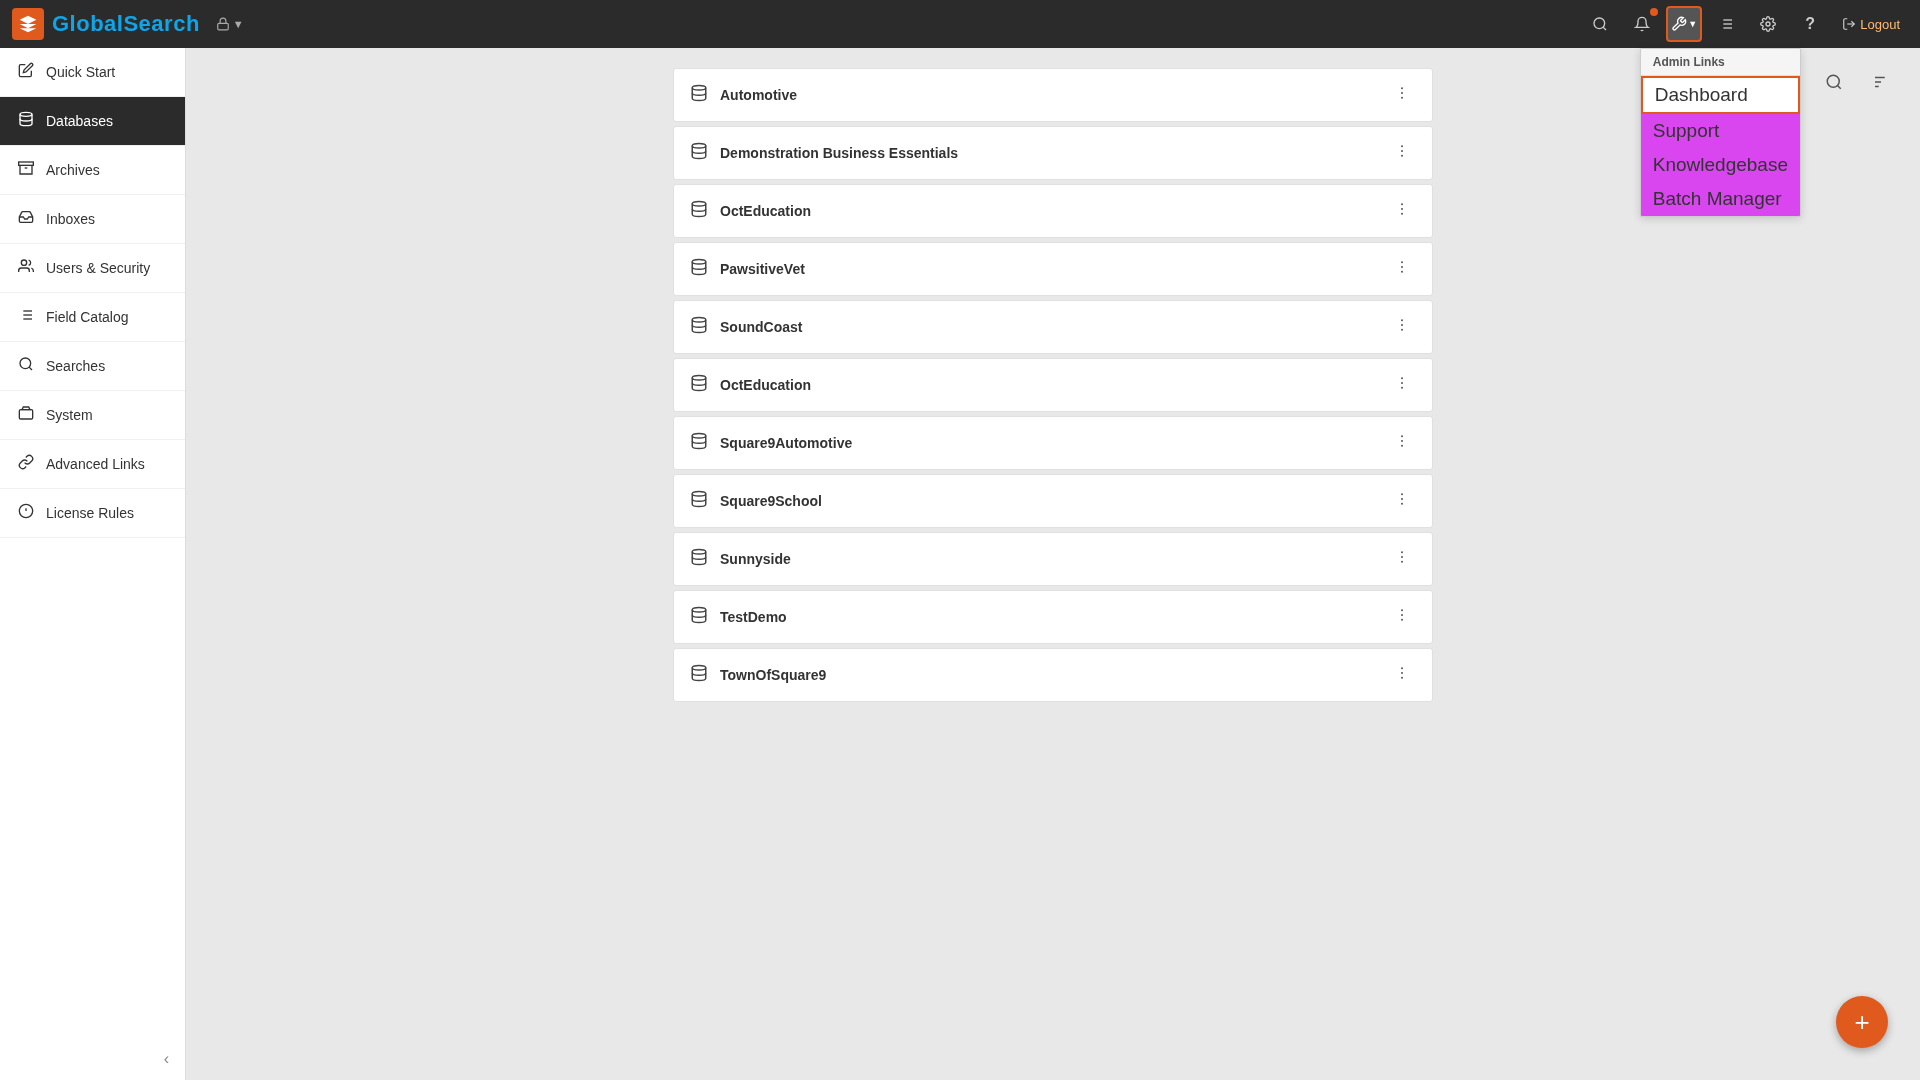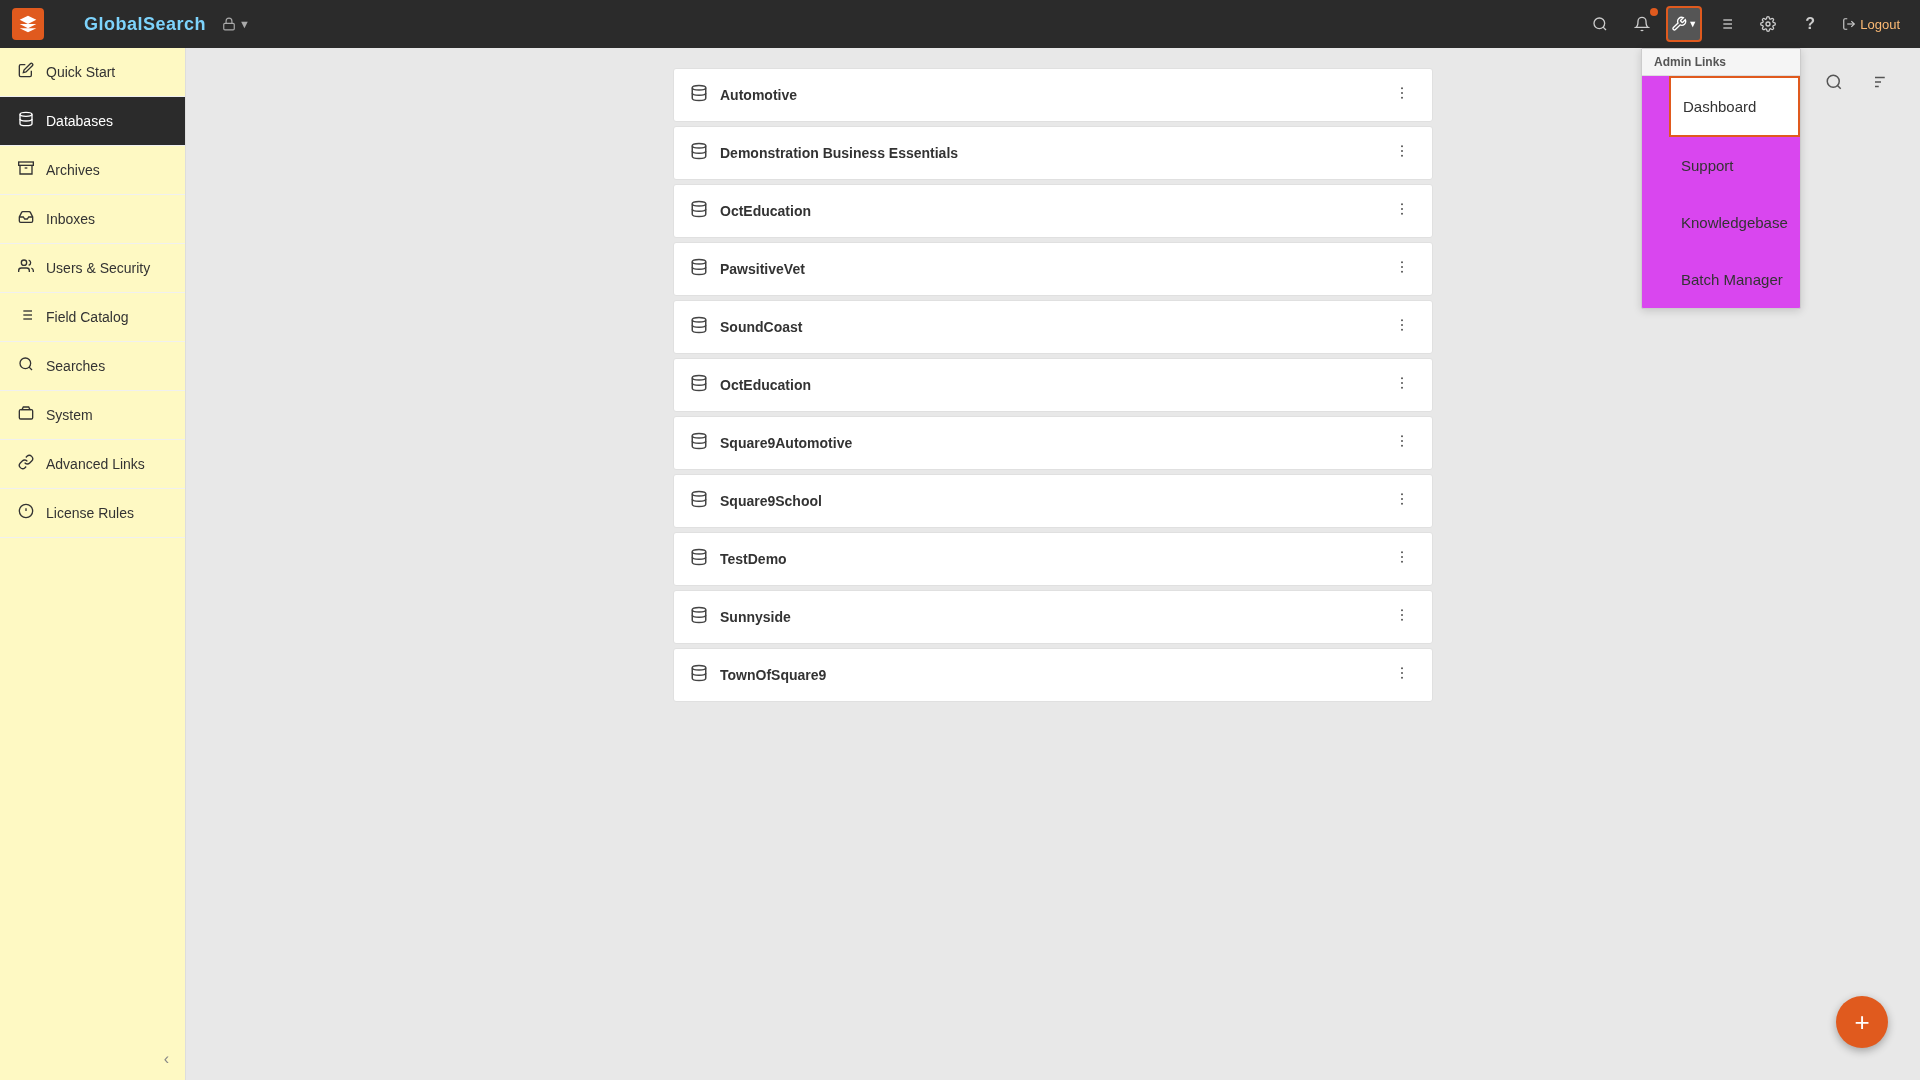--- a/index.html
+++ b/index.html
@@ -23,25 +23,24 @@
       gap: 8px;
     }
     .logo-icon {
       width: 32px; height: 32px;
       background: #e05a1e;
       border-radius: 4px;
       display: flex; align-items: center; justify-content: center;
     }
     .logo-icon svg { width: 20px; height: 20px; }
     .logo-text {
-      color: #7dd3fc;
-      font-size: 18px;
+      color: #0ea5e9;
+      font-size: 22px;
       font-weight: 600;
       letter-spacing: 0.5px;
-      margin-left: 32px;
     }
     .lock-btn {
       background: none;
       border: none;
       color: #aaa;
       cursor: pointer;
       display: flex; align-items: center; gap: 3px;
       font-size: 14px;
       margin-left: 8px;
     }
@@ -88,42 +87,41 @@
     }
     .admin-dropdown-header {
       background: #f5f5f5;
       padding: 6px 12px;
       font-size: 12px;
       font-weight: 600;
       color: #555;
       border-bottom: 1px solid #ddd;
     }
     .admin-dropdown-item {
-      padding: 20px 12px;
-      font-size: 15px;
+      padding: 6px 12px;
+      font-size: 19px;
       color: #333;
       cursor: pointer;
-      margin-left: 27px;
     }
     .admin-dropdown-item.highlighted {
       background: #fff;
       border: 2px solid #e05a1e;
     }
 
     
     .layout {
       display: flex;
       flex: 1;
       overflow: hidden;
     }
 
     
     .sidebar {
       width: 186px;
-      background: #fef9c3;
+      background: #ffffff;
       border-right: 1px solid #ddd;
       display: flex;
       flex-direction: column;
       flex-shrink: 0;
       overflow-y: auto;
     }
     .sidebar-item {
       display: flex;
       align-items: center;
       gap: 10px;
@@ -571,40 +569,40 @@
   </div>
         <div class="db-item">
     <div class="db-item-left">
       <span class="db-icon">
         <svg width="18" height="18" viewBox="0 0 24 24" fill="none" stroke="#444" stroke-width="2">
           <ellipse cx="12" cy="5" rx="9" ry="3"></ellipse>
           <path d="M21 12c0 1.66-4 3-9 3s-9-1.34-9-3"></path>
           <path d="M3 5v14c0 1.66 4 3 9 3s9-1.34 9-3V5"></path>
         </svg>
       </span>
+      <span class="db-name">Sunnyside</span>
+    </div>
+    <button class="db-menu-btn" title="More options">
+      <svg width="16" height="16" viewBox="0 0 24 24" fill="#555">
+              <circle cx="12" cy="5" r="1.5"></circle>
+              <circle cx="12" cy="12" r="1.5"></circle>
+              <circle cx="12" cy="19" r="1.5"></circle>
+            </svg>
+    </button>
+  </div>
+        <div class="db-item">
+    <div class="db-item-left">
+      <span class="db-icon">
+        <svg width="18" height="18" viewBox="0 0 24 24" fill="none" stroke="#444" stroke-width="2">
+          <ellipse cx="12" cy="5" rx="9" ry="3"></ellipse>
+          <path d="M21 12c0 1.66-4 3-9 3s-9-1.34-9-3"></path>
+          <path d="M3 5v14c0 1.66 4 3 9 3s9-1.34 9-3V5"></path>
+        </svg>
+      </span>
       <span class="db-name">TestDemo</span>
-    </div>
-    <button class="db-menu-btn" title="More options">
-      <svg width="16" height="16" viewBox="0 0 24 24" fill="#555">
-              <circle cx="12" cy="5" r="1.5"></circle>
-              <circle cx="12" cy="12" r="1.5"></circle>
-              <circle cx="12" cy="19" r="1.5"></circle>
-            </svg>
-    </button>
-  </div>
-        <div class="db-item">
-    <div class="db-item-left">
-      <span class="db-icon">
-        <svg width="18" height="18" viewBox="0 0 24 24" fill="none" stroke="#444" stroke-width="2">
-          <ellipse cx="12" cy="5" rx="9" ry="3"></ellipse>
-          <path d="M21 12c0 1.66-4 3-9 3s-9-1.34-9-3"></path>
-          <path d="M3 5v14c0 1.66 4 3 9 3s9-1.34 9-3V5"></path>
-        </svg>
-      </span>
-      <span class="db-name">Sunnyside</span>
     </div>
     <button class="db-menu-btn" title="More options">
       <svg width="16" height="16" viewBox="0 0 24 24" fill="#555">
               <circle cx="12" cy="5" r="1.5"></circle>
               <circle cx="12" cy="12" r="1.5"></circle>
               <circle cx="12" cy="19" r="1.5"></circle>
             </svg>
     </button>
   </div>
         <div class="db-item">

